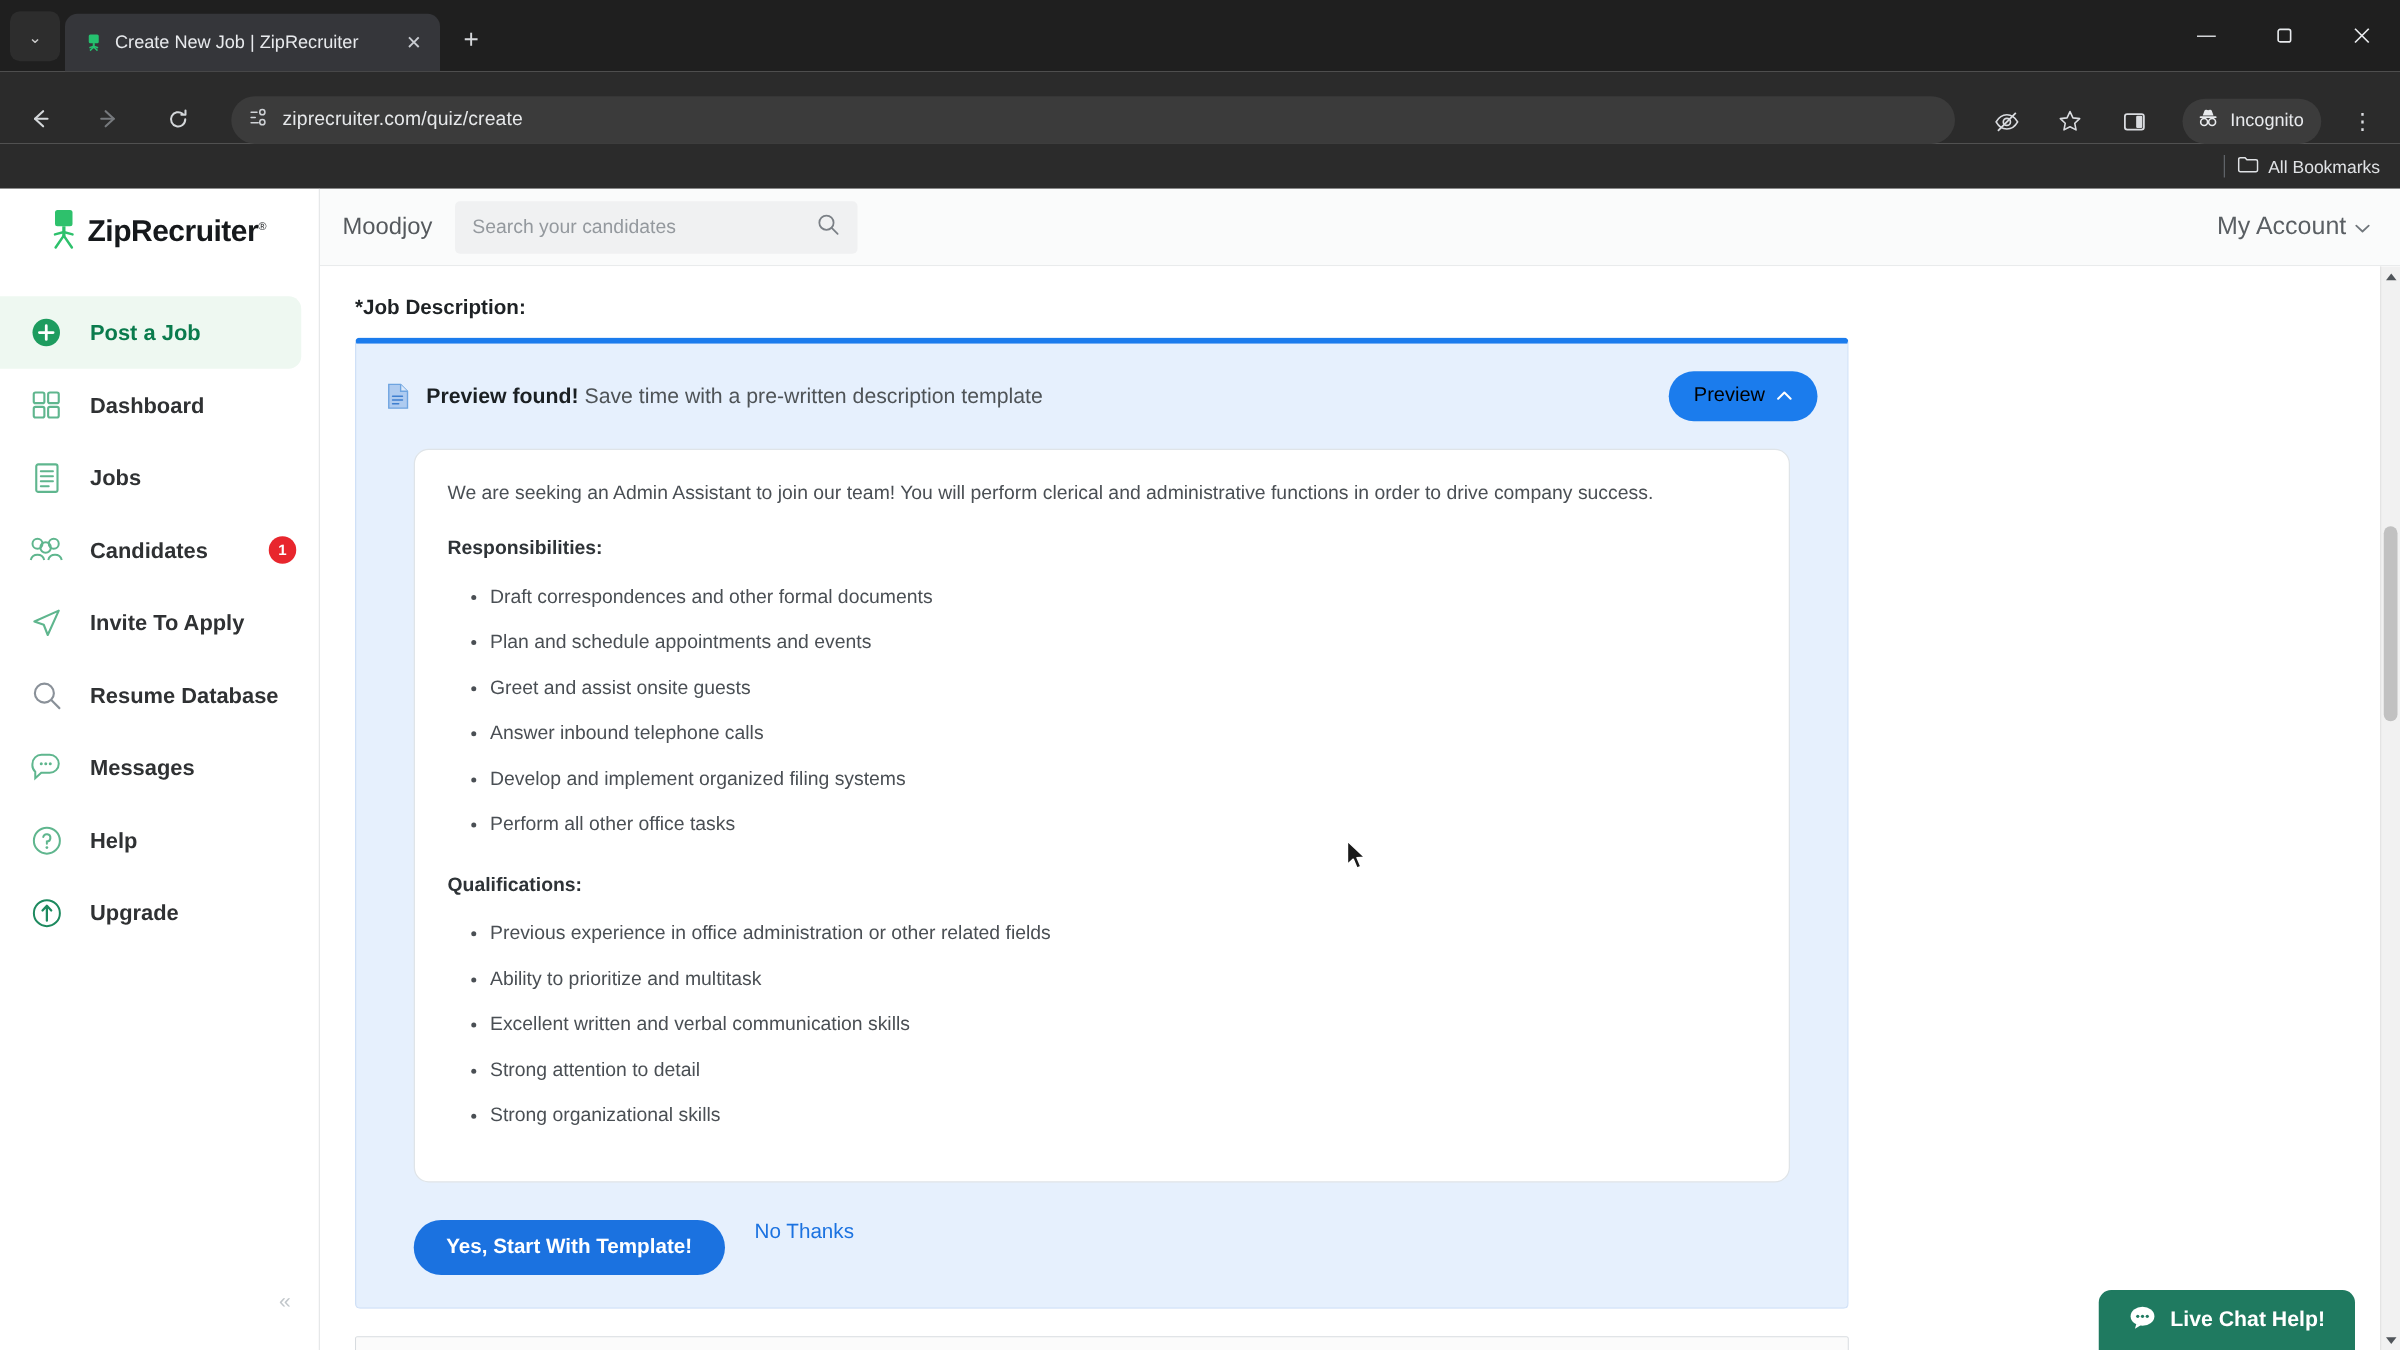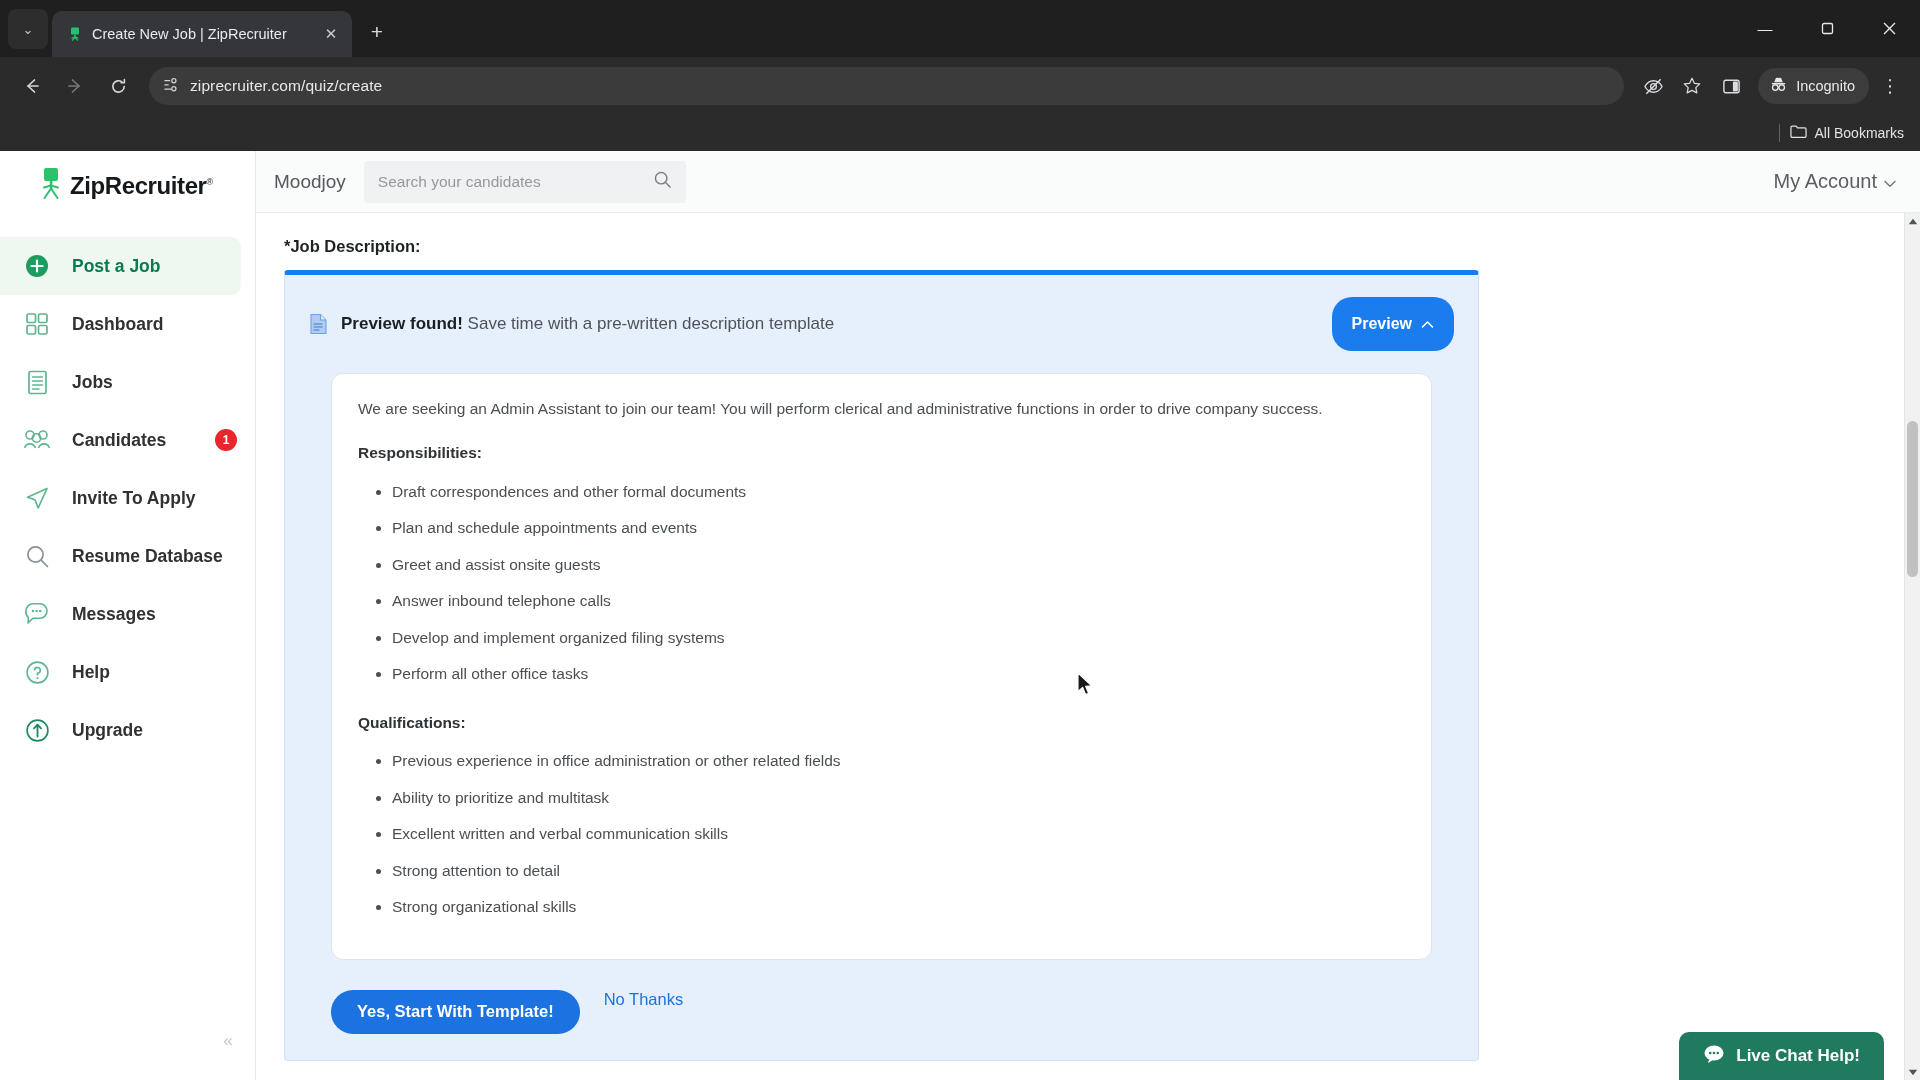--- a/index.html
+++ b/index.html
@@ -53,21 +53,21 @@
     display: flex; align-items: center;
   }
   .wincontrols div {
     width: 62px; height: 57px; display: flex;
     align-items: center; justify-content: center;
     color: #e8eaed; font-size: 15px;
   }
 
   .toolbar {
     height: 58px; background: #2b2b2b;
-    display: flex; align-items: center; gap: 3px;
+    display: flex; align-items: flex-end; gap: 15px;
     padding: 0 12px; flex: none;
   }
   .navbtn {
     width: 40px; height: 40px; border-radius: 50%;
     display: flex; align-items: center; justify-content: center;
     color: #cfd2d6; font-size: 18px; flex: none;
   }
   .navbtn.disabled { color: #76797d; }
   .omnibox {
     flex: 1; height: 38px; background: #3b3b3b; border-radius: 19px;
@@ -161,24 +161,24 @@
     background: #e6f0fd; border: 1px solid #cfe0f7;
     border-top: 5px solid #1b7ced; border-radius: 4px;
     padding: 22px 24px 26px 24px; margin-bottom: 22px;
     max-width: 1195px;
   }
   .tpl-top { display: flex; align-items: center; gap: 12px; }
   .tpl-doc-icon { width: 20px; height: 22px; flex: none; }
   .tpl-head-text { font-size: 17px; color: #4e5357; }
   .tpl-head-text b { color: #1b2023; font-weight: 700; }
   .preview-btn {
-    margin-left: auto; background: #1b7ced; color: #ffffff;
-    border: none; border-radius: 20px; height: 54px; padding: 0 20px;
+    margin-left: auto; background: #1b7ced; color: #000000;
+    border: none; border-radius: 20px; height: 40px; padding: 0 20px;
     font-family: "Liberation Sans", sans-serif; font-size: 16px;
-    display: flex; align-items: center; gap: 9px; font-weight: bold;
+    display: flex; align-items: center; gap: 9px;
   }
 
   .tpl-body {
     background: #fff; border: 1px solid #dfe4e8; border-radius: 12px;
     margin: 22px 22px 0 22px; padding: 24px 26px 26px 26px;
     color: #4a4f54; font-size: 15.5px; line-height: 1.45;
   }
   .tpl-body p.intro { margin-bottom: 22px; }
   .tpl-body h4 { font-size: 15.5px; font-weight: 700; color: #2e3337; margin-bottom: 16px; }
   .tpl-body ul { list-style: disc; margin: 0 0 26px 34px; }

